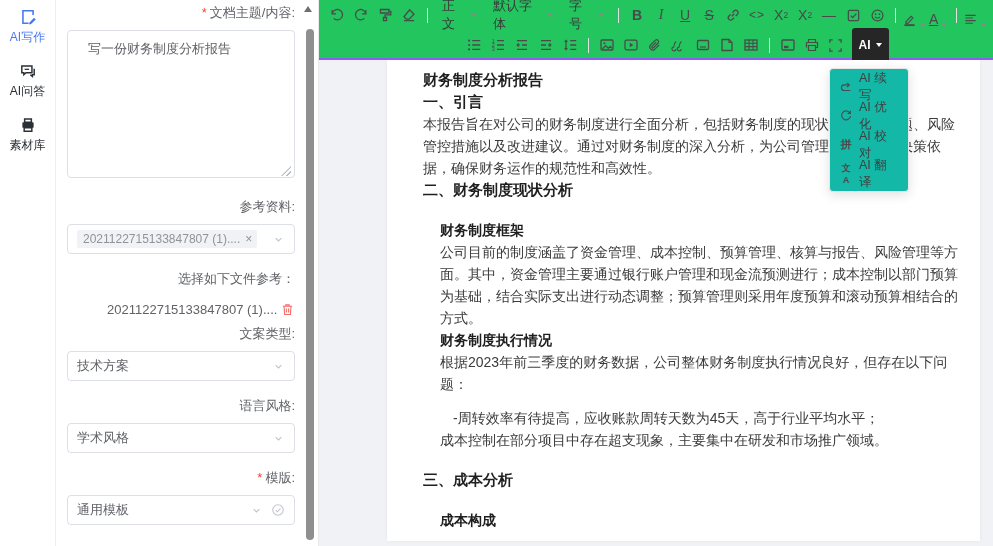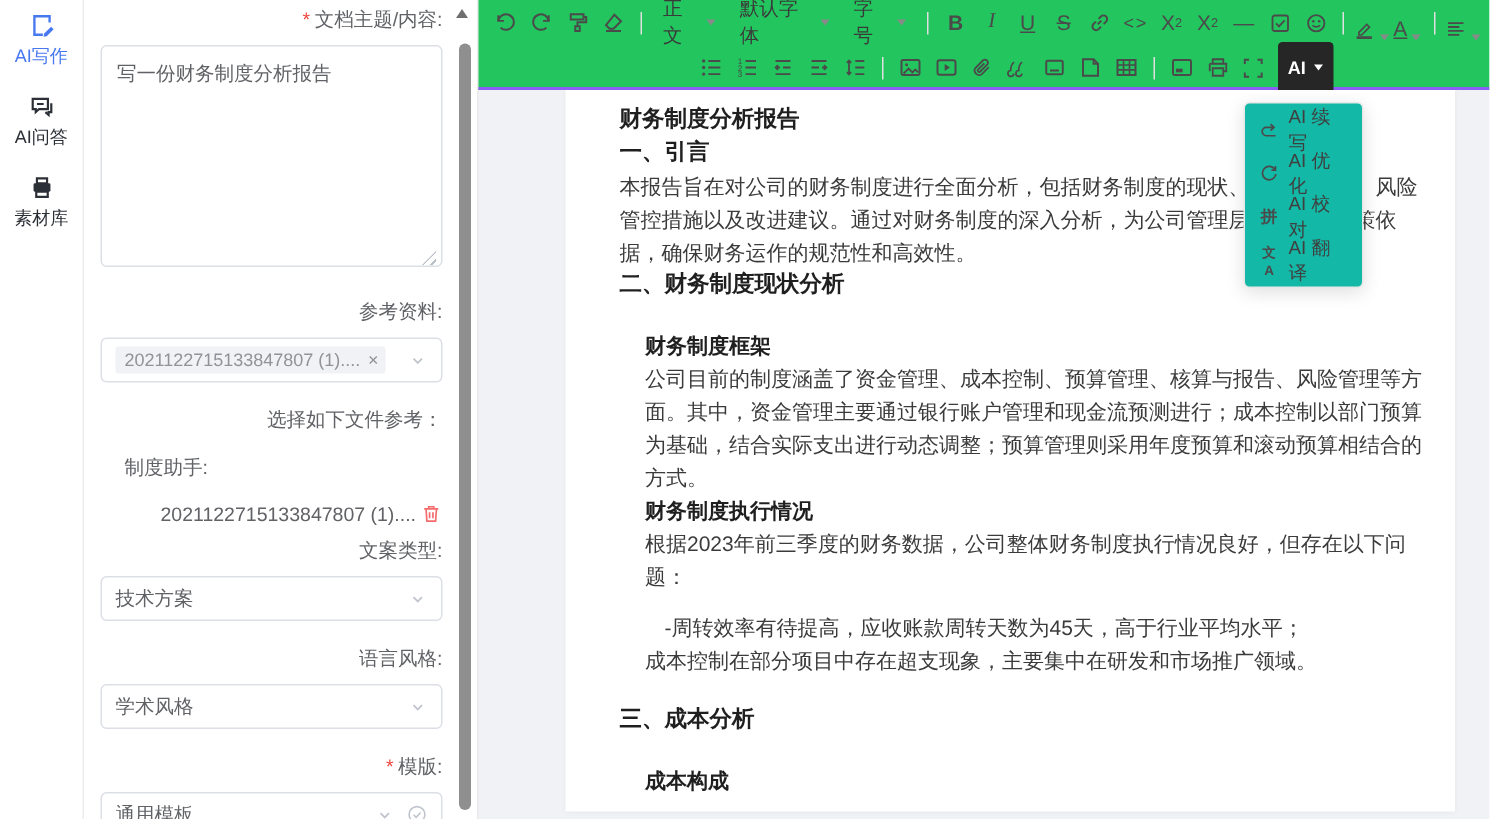--- a/index.html
+++ b/index.html
@@ -12,21 +12,21 @@
   .rail-item { display:flex; flex-direction:column; align-items:center; gap:3px; font-size:12px; color:#2b2f36; cursor:pointer; }
   .rail-item .icon { color:#2b2f36; }
   .rail-item.active, .rail-item.active .icon { color:#4878f0; }
 
   
   .panel { position:absolute; left:56px; top:0; width:262px; height:546px; background:#fff; padding:4px 23px 0 11px; z-index:2; }
   .f-label { font-size:13px; color:#606266; margin:16px 0 8px;text-align:right; }
   .f-label.first { margin-top:0; }
   .req { color:#f0473d; margin-right:3px; }
   .topic-wrap { position:relative; }
-  .topic { width:228px; height:148px; border:1px solid #dcdfe6; border-radius:4px; padding:8px 10px; font-size:13px; color:#606266; font-family:inherit; resize:none; line-height:1.5; outline:none; background:#fff; }
+  .topic { width:228px; height:148px; border:1px solid #dcdfe6; border-radius:4px; padding:8px 20px; font-size:13px; color:#606266; font-family:inherit; resize:none; line-height:1.5; outline:none; background:#fff; }
   .resize-handle { position:absolute; right:4px; bottom:6px; width:10px; height:10px; background:repeating-linear-gradient(135deg, transparent 0 2.5px, #b9bec7 2.5px 4px); clip-path:polygon(100% 0,100% 100%,0 100%); }
   .select { width:228px; height:30px; border:1px solid #dcdfe6; border-radius:4px; background:#fff; display:flex; align-items:center; padding:0 9px; font-size:13px; color:#606266; cursor:pointer; }
   .select .grow { flex:1; }
   .select .caret-ic { color:#c0c4cc; }
   .tag { background:#f0f2f5; color:#909399; font-size:12px; border-radius:2px; padding:2px 6px; display:flex; align-items:center; gap:5px; max-width:180px; white-space:nowrap; }
   .tag .tag-x { color:#909399; font-size:12px; cursor:pointer; }
   .file-group { font-size:13px; color:#606266; margin:14px 0 0 16px; }
   .file-row { display:flex; align-items:center; justify-content:space-between; margin:14px 0 0 0; }
   .file-name { font-size:13px; color:#606266; margin-left:40px; white-space:nowrap; }
   .trash { color:#f56c6c; cursor:pointer; }
@@ -51,21 +51,21 @@
   .tb-u { text-decoration:underline; }
   .tb-s { text-decoration:line-through; }
   .tb-code { font-size:12px; letter-spacing:1px; }
   .tb-sub sub,.tb-sup sup { font-size:8.5px; }
   .tb-pen { display:flex; align-items:end; gap:3px; }
   .ai-btn { background:#262626; color:#fff; border-radius:3px; height:35px; padding:0 7px; display:flex; align-items:center; gap:5px; font-size:12px; font-weight:700; cursor:pointer; }
   .ai-btn .caret { border-top-color:#fff; }
 
   
   .canvas { position:absolute; left:0; right:0; top:60px; bottom:0; overflow:hidden; }
-  .page { position:absolute; left:58px; top:0; width:593px; height:481px; background:#fff; box-shadow:0 0 4px rgba(0,0,0,.05); padding:9px 20px 0 36px; }
+  .page { position:absolute; left:68px; top:0; width:593px; height:481px; background:#fff; box-shadow:0 0 4px rgba(0,0,0,.05); padding:9px 20px 0 36px; }
   .doc { font-size:14px; line-height:22px; color:#3b3b3b; }
   .doc-title { font-size:15px; font-weight:700; color:#1f1f1f; }
   .doc-h1 { font-size:15px; font-weight:700; color:#1f1f1f; }
   .doc-h2 { font-size:14px; font-weight:700; color:#1f1f1f; margin-left:17px; }
   .lv1 { margin-left:17px; }
   .gap-sm { margin-top:0; }
   .gap-md { margin-top:18px; }
   .doc-issues { margin-left:17px; margin-top:12px; }
   .doc-issues .issue { padding-left:13px; }
   .doc-issues .issue:nth-child(2) { padding-left:0; }
@@ -248,21 +248,20 @@
         <span>2021122715133847807 (1)....</span>
         <span class="tag-x">×</span>
       </span>
     <span class="grow"></span>
     <svg class="icon caret-ic" width="13" height="13">
         <use href="#i-caret"></use>
       </svg>
   </div>
 
   <div class="f-label">选择如下文件参考：</div>
-  <div class="file-group">制度助手:</div>
   <div class="file-row">
     <span class="file-name">2021122715133847807 (1)....</span>
     <svg class="icon trash" width="15" height="15">
         <use href="#i-trash"></use>
       </svg>
   </div>
 
   <div class="f-label" style="margin-top:8px">文案类型:</div>
   <div class="select">
     <span>技术方案</span>

